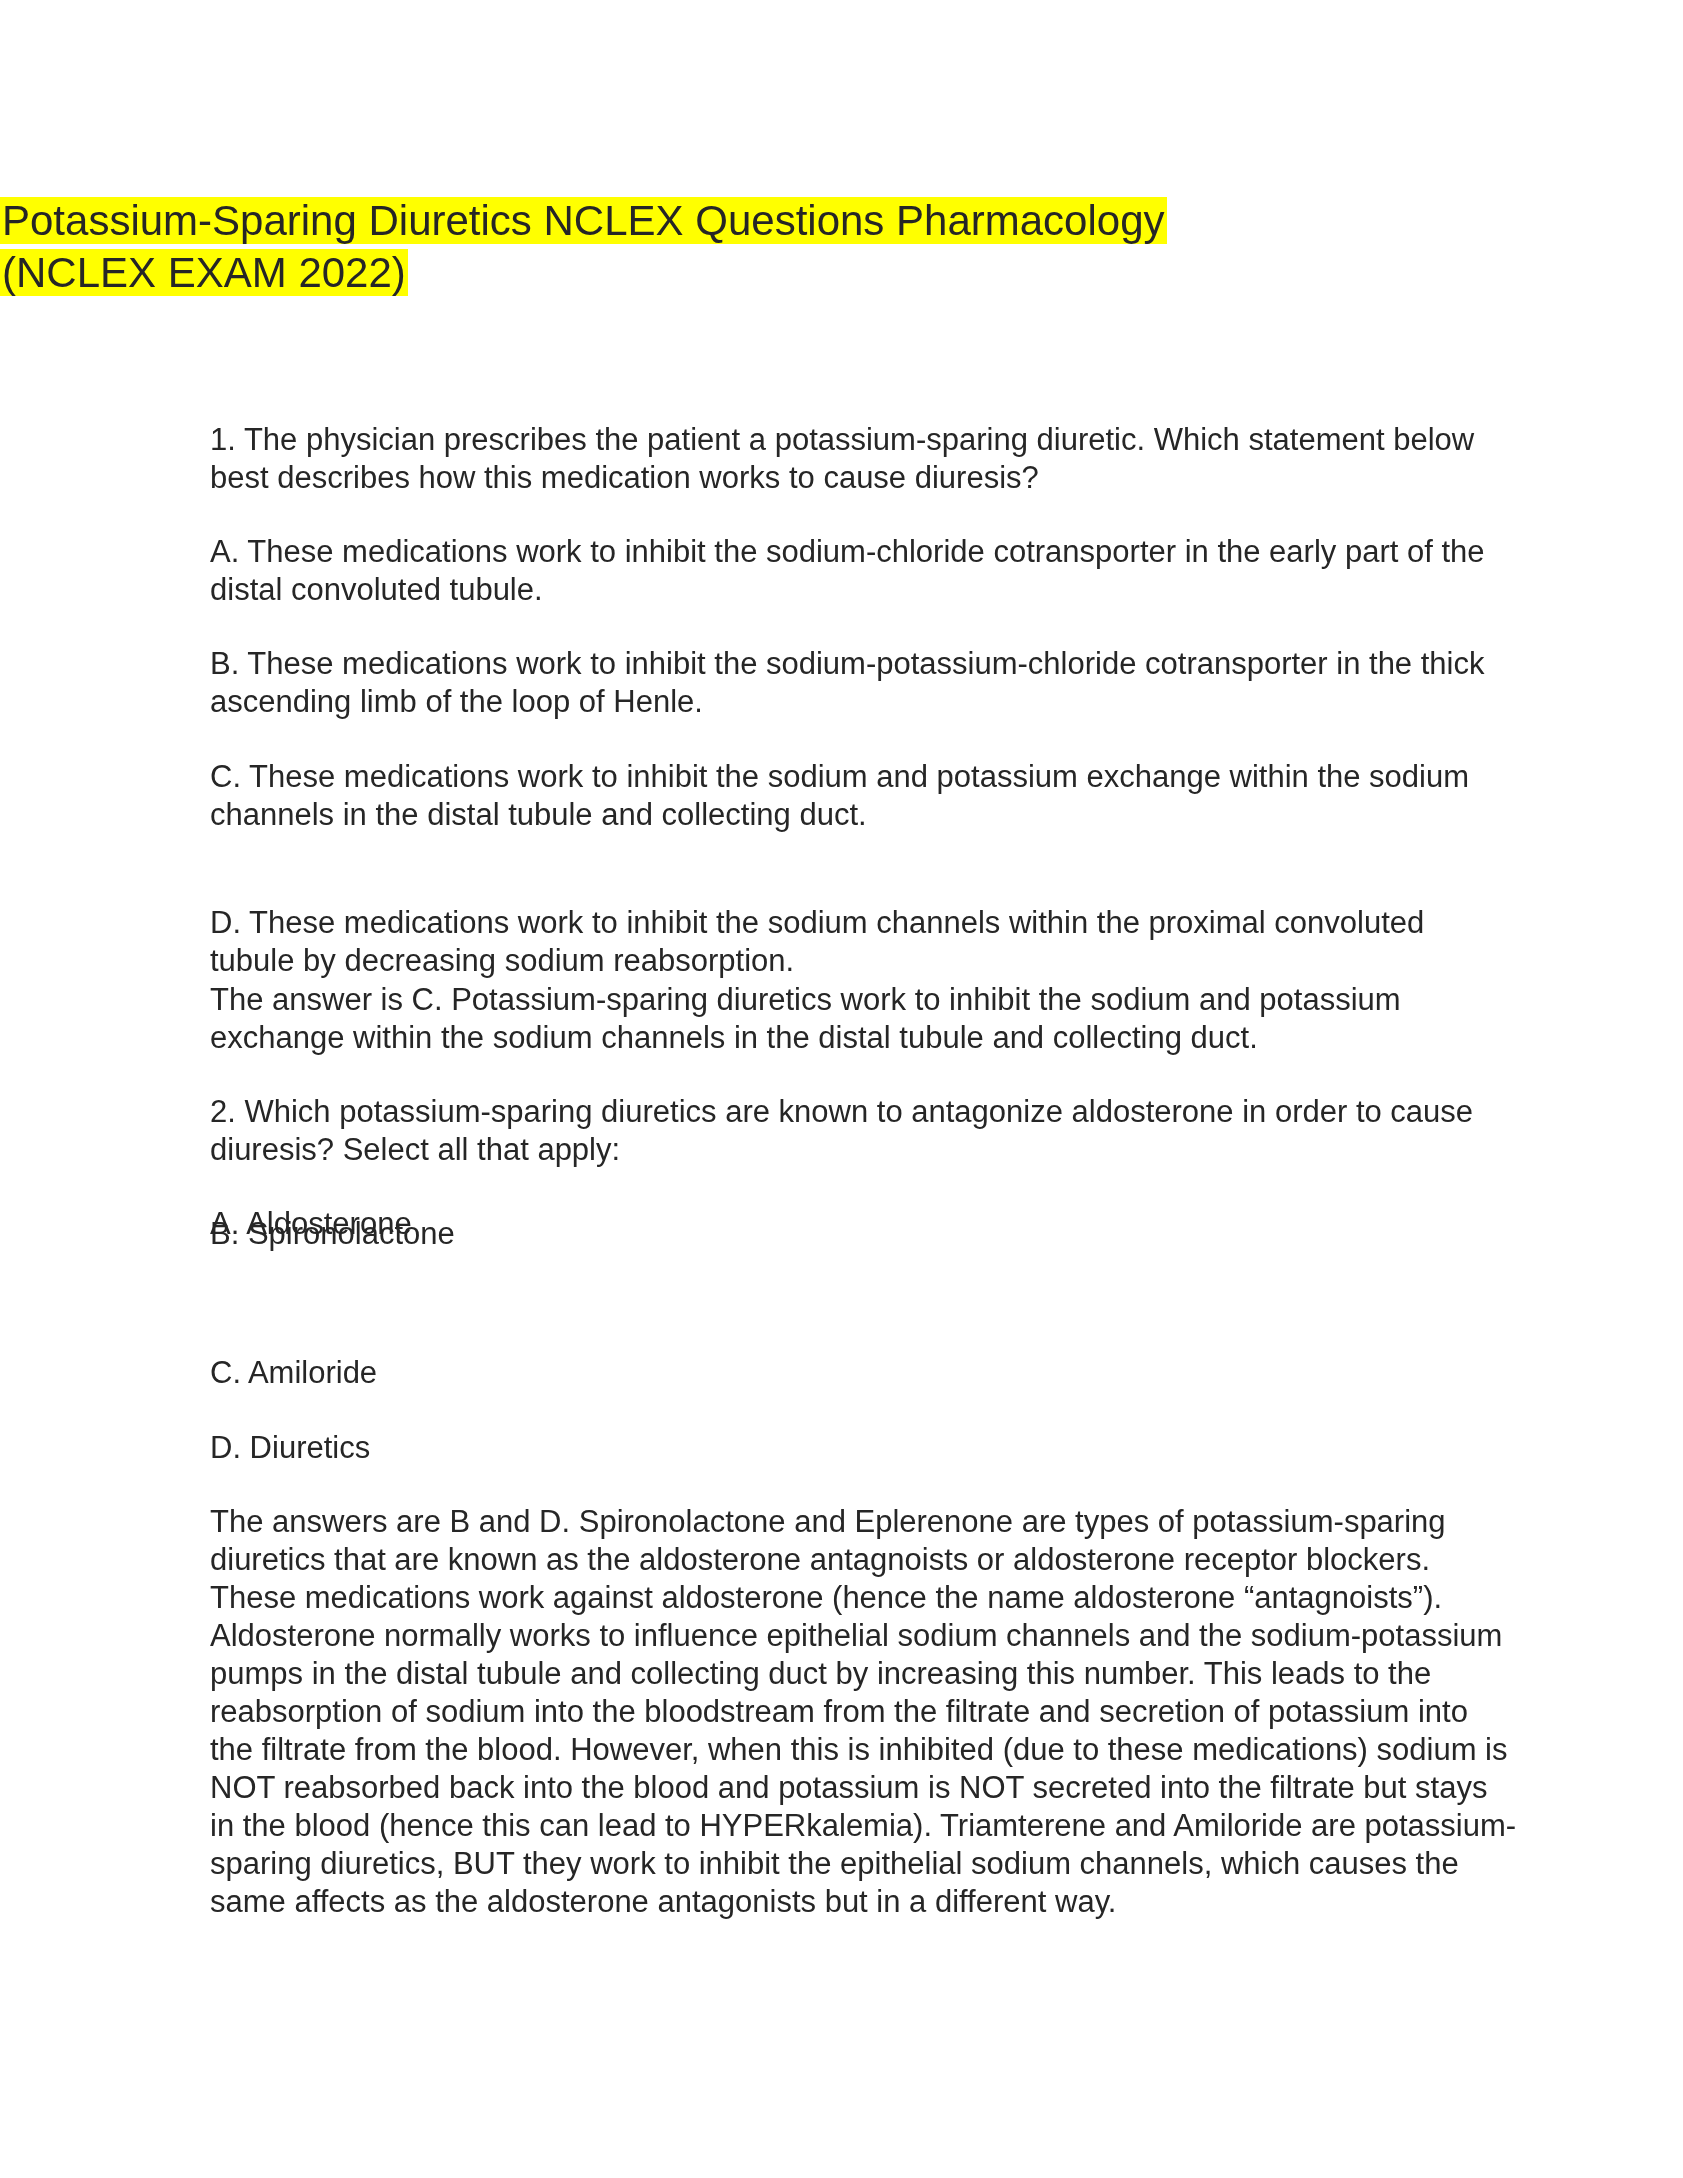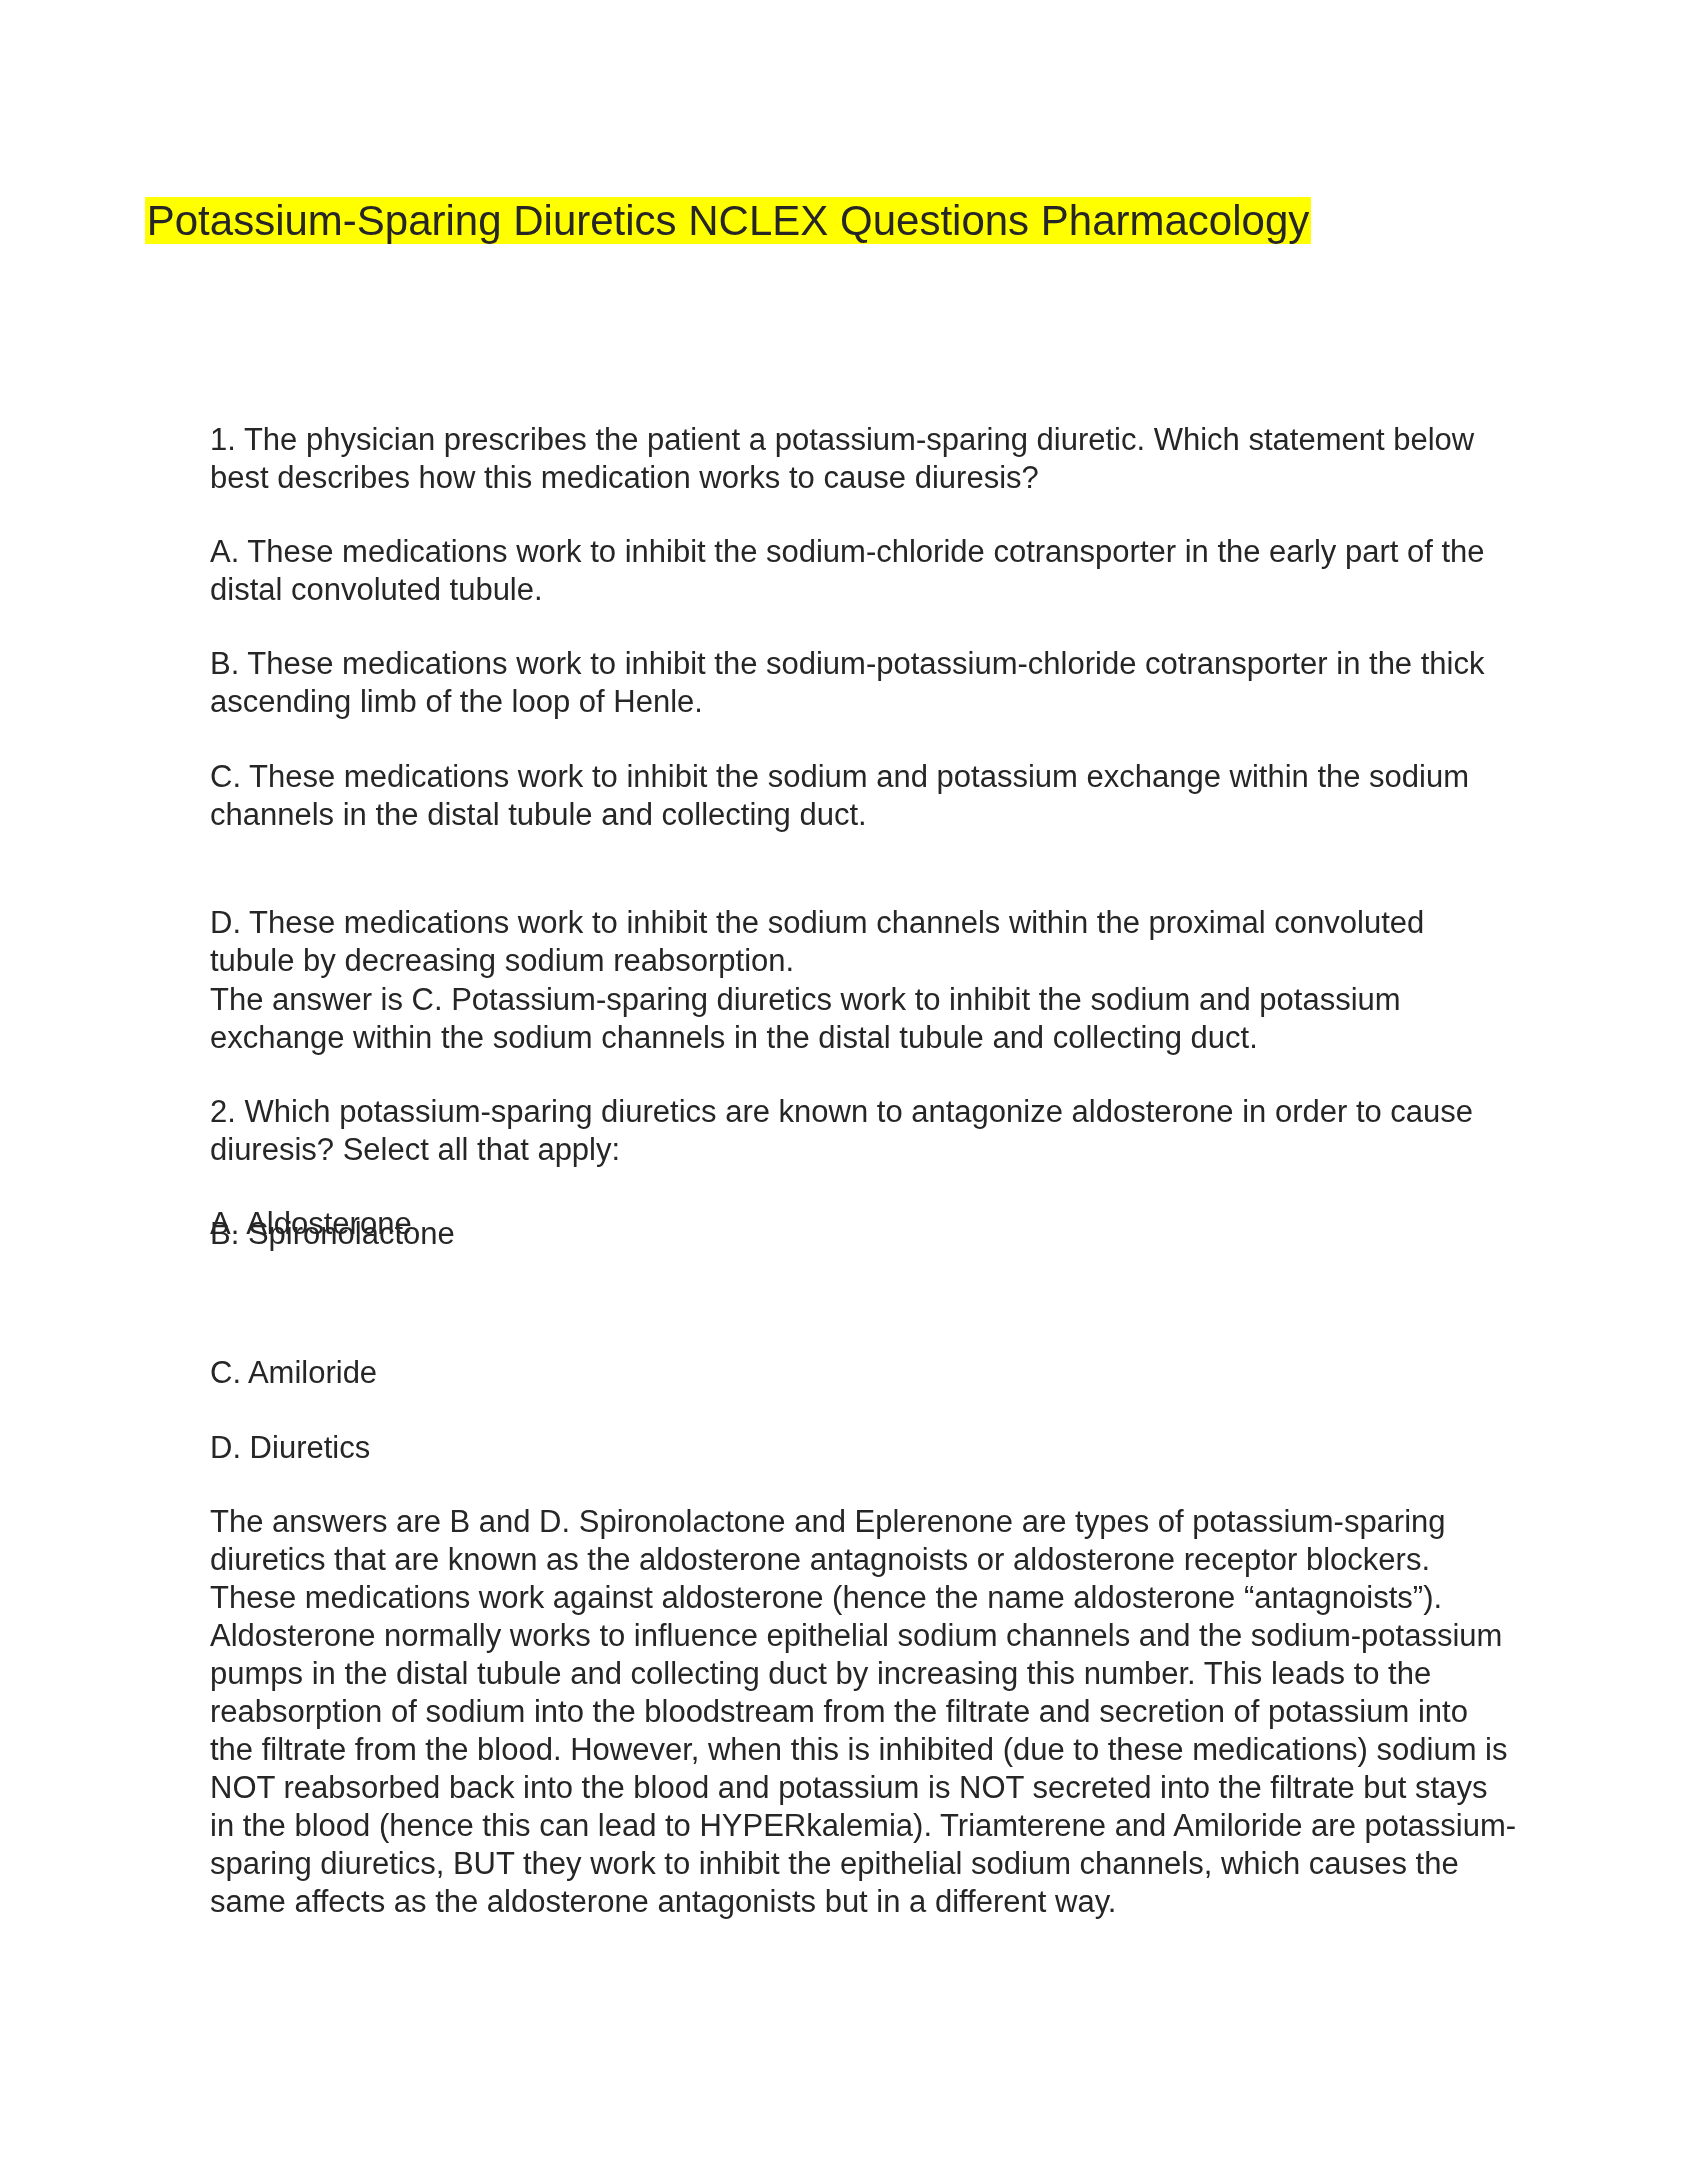--- a/index.html
+++ b/index.html
@@ -1,27 +1,28 @@
 <!DOCTYPE html>
 <html><head>
 <meta charset="utf-8">
 <style>
   html, body { margin:0; padding:0; background:#ffffff; }
   body { width:1683px; height:2178px; position:relative; overflow:hidden;
          font-family:"Liberation Sans", sans-serif; color:#262626; }
-  .title { position:absolute; left:0; width:1456px; text-align:center;
+  .title { position:absolute; left:0; width:1456px; text-align:left;
            font-size:42px; line-height:52px; top:195px; }
   .title span { background:#ffff00; padding:0 2px; }
   .p { position:absolute; left:196px; width:1307px; font-size:31px; line-height:38px; margin:14px; }
 </style>
 </head>
 <body>
 
 <div class="title">
   <span>Potassium-Sparing Diuretics NCLEX Questions Pharmacology</span><br>
+  <span>(NCLEX EXAM 2022)</span>
 </div>
 
 <p class="p" style="top:407px">1. The physician prescribes the patient a potassium-sparing diuretic. Which statement below best describes how this medication works to cause diuresis?</p>
 <p class="p" style="top:519px">A. These medications work to inhibit the sodium-chloride cotransporter in the early part of the distal convoluted tubule.</p>
 <p class="p" style="top:631px">B. These medications work to inhibit the sodium-potassium-chloride cotransporter in the thick ascending limb of the loop of Henle.</p>
 <p class="p" style="top:744px">C. These medications work to inhibit the sodium and potassium exchange within the sodium channels in the distal tubule and collecting duct.</p>
 <p class="p" style="top:890px">D. These medications work to inhibit the sodium channels within the proximal convoluted tubule by decreasing sodium reabsorption.</p>
 <p class="p" style="top:967px">The answer is C. Potassium-sparing diuretics work to inhibit the sodium and potassium exchange within the sodium channels in the distal tubule and collecting duct.</p>
 
 <p class="p" style="top:1079px">2. Which potassium-sparing diuretics are known to antagonize aldosterone in order to cause diuresis? Select all that apply:</p>

